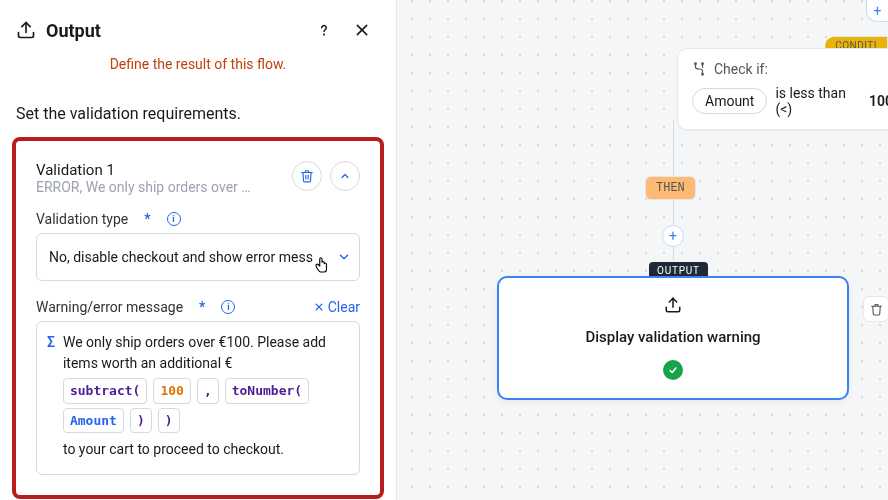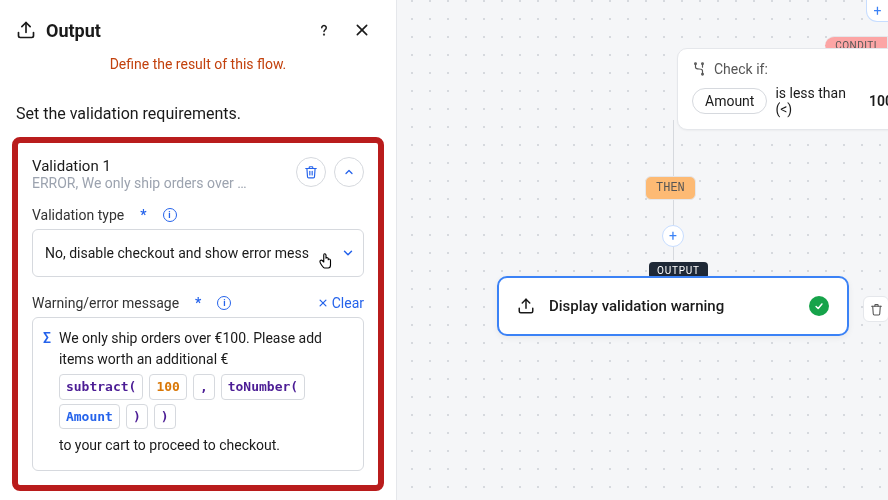--- a/index.html
+++ b/index.html
@@ -5,21 +5,21 @@
     * { box-sizing: border-box; margin: 0; padding: 0; }
     html, body { width: 888px; height: 500px; overflow: hidden; font-family: -apple-system, BlinkMacSystemFont, "Segoe UI", Roboto, sans-serif; font-size: 14px; color: #1a1a1a; }
     .app { display: flex; width: 100%; height: 100%; }
     .panel { width: 397px; height: 100%; border-right: 1px solid #e5e7eb; background: #fff; display: flex; flex-direction: column; }
     .panel-header { padding: 16px 20px 12px 16px; display: flex; align-items: center; gap: 10px; }
     .panel-title { font-size: 18px; font-weight: 700; flex: 1; }
     .icon-btn { width: 28px; height: 28px; display: inline-flex; align-items: center; justify-content: center; background: none; border: none; cursor: pointer; color: #1a1a1a; }
     .panel-subtitle { padding: 0 16px 14px 16px; color: #c2410c; font-size: 14px; text-align: center; }
     .divider { height: 1px; background: #e5e7eb; width: 100%; }
     .section-label { padding: 18px 16px 14px 16px; font-size: 16px; font-weight: 400; color: #1a1a1a; }
-    .card { margin: 0 12px 12px 12px; border: 6px solid #b91c1c; border-radius: 8px; padding: 14px; }
+    .card { margin: 0 12px 12px 12px; border: 4px solid #b91c1c; border-radius: 8px; padding: 20px; }
     .card-head { display: flex; align-items: flex-start; gap: 8px; }
     .card-head-text { flex: 1; min-width: 0; }
     .card-title { font-size: 15px; font-weight: 400; }
     .card-sub { font-size: 14px; color: #9ca3af; white-space: nowrap; overflow: hidden; text-overflow: ellipsis; }
     .circ-btn { width: 30px; height: 30px; border-radius: 50%; border: 1px solid #d6d9de; background: #fff; display: inline-flex; align-items: center; justify-content: center; cursor: pointer; color: #2563eb; }
     .field-label { display: flex; align-items: center; gap: 16px; font-size: 14px; color: #333; margin-top: 16px; margin-bottom: 6px; }
     .req { color: #2563eb; font-weight: 600; }
     .info-dot { width: 14px; height: 14px; border-radius: 50%; border: 1.5px solid #2563eb; color: #2563eb; font-size: 9px; display: inline-flex; align-items: center; justify-content: center; font-weight: 700; }
     .select { position: relative; border: 1px solid #d6d9de; border-radius: 6px; height: 48px; display: flex; align-items: center; padding: 0 32px 0 12px; font-size: 14px; cursor: pointer; overflow: hidden; white-space: nowrap; }
     .select .chev { position: absolute; right: 8px; color: #2563eb; }
@@ -32,32 +32,32 @@
     .msg-text { flex: 1; }
     .chips-row { display: flex; flex-wrap: wrap; gap: 6px; align-items: center; margin: 4px 0; }
     .chip { display: inline-flex; align-items: center; padding: 2px 6px; border: 1px solid #d6d9de; border-radius: 4px; font-family: Menlo, Consolas, monospace; font-size: 13px; font-weight: 600; }
     .chip.green { color: #4c1d95; }
     .chip.orange { color: #d97706; }
     .chip.blue { color: #2563eb; }
     .add-link { margin: 16px 12px; color: #2563eb; font-size: 14px; display: inline-flex; align-items: center; gap: 6px; cursor: pointer; }
     .canvas { flex: 1; position: relative; background: #f5f6f8; overflow: hidden; }
     .dots { position: absolute; inset: 0; background-image: radial-gradient(#d6d9de 1px, transparent 1px); background-size: 18px 18px; background-position: 6px 10px; }
     .cond-card { position: absolute; top: 48px; left: 280px; right: -20px; background: #fff; border: 1px solid #e5e7eb; border-radius: 10px; padding: 12px 14px; box-shadow: 0 1px 2px rgba(0,0,0,0.04); }
-    .cond-pill { position: absolute; top: 36px; right: 0; background: #fca5a5; border: 1px solid #e5e7eb; border-left: none; border-radius: 10px 0 0 10px; padding: 3px 10px; font-size: 10px; letter-spacing: 0.05em; color: #555; }
+    .cond-pill { position: absolute; top: 36px; right: 0; background: #eab308; border: 1px solid #e5e7eb; border-left: none; border-radius: 10px 0 0 10px; padding: 3px 10px; font-size: 10px; letter-spacing: 0.05em; color: #555; }
     .cond-check { display: flex; align-items: center; gap: 8px; color: #555; font-size: 14px; margin-bottom: 8px; }
     .cond-row { display: flex; align-items: center; gap: 8px; font-size: 14px; }
     .pill { border: 1px solid #d6d9de; border-radius: 18px; padding: 4px 12px; background: #fff; }
     .then-pill { position: absolute; top: 176px; left: 248px; background: #fdba74; border: 1px solid #e5e7eb; border-radius: 6px; padding: 4px 10px; font-size: 12px; color: #555; font-family: Liberation Mono, monospace; }
     .vline-1 { position: absolute; top: 120px; left: 276px; width: 1px; height: 56px; background: #d6d9de; }
     .vline-2 { position: absolute; top: 200px; left: 276px; width: 1px; height: 60px; background: #d6d9de; }
     .plus-circle { position: absolute; width: 22px; height: 22px; border-radius: 50%; background: #fff; border: 1px solid #c7ddff; color: #3b82f6; display: flex; align-items: center; justify-content: center; font-size: 14px; font-weight: 400; cursor: pointer; }
     .plus-mid { top: 225px; left: 265px; }
     .plus-top { top: 0px; right: 0px; border-radius: 0 0 0 50%; border-top: none; border-right: none; }
     .out-badge { position: absolute; top: 262px; left: 252px; background: #1f2937; color: #fff; font-size: 10px; letter-spacing: 0.08em; padding: 3px 8px; border-radius: 4px; }
-    .out-card { position: absolute; top: 276px; left: 100px; width: 352px; background: #fff; border: 2px solid #3b82f6; border-radius: 10px; padding: 18px 18px; display: flex; align-items: center; gap: 14px; box-shadow: 0 2px 6px rgba(0,0,0,0.06); }
+    .out-card { position: absolute; top: 276px; left: 100px; width: 352px; background: #fff; border: 2px solid #3b82f6; border-radius: 10px; padding: 18px 18px; display: flex; align-items: center; gap: 14px; box-shadow: 0 2px 6px rgba(0,0,0,0.06); flex-direction: column; }
     .out-text { flex: 1; font-size: 15px; font-weight: 500; }
     .check-badge { width: 20px; height: 20px; border-radius: 50%; background: #16a34a; color: #fff; display: inline-flex; align-items: center; justify-content: center; font-size: 11px; }
     .trash-side { position: absolute; top: 296px; left: 466px; width: 26px; height: 26px; border: 1px solid #e5e7eb; border-radius: 6px; background: #fff; display: flex; align-items: center; justify-content: center; cursor: pointer; }
     svg { display: block; }
   </style>
 </head>
 <body>
 
 <div class="app">
   <div class="panel">

